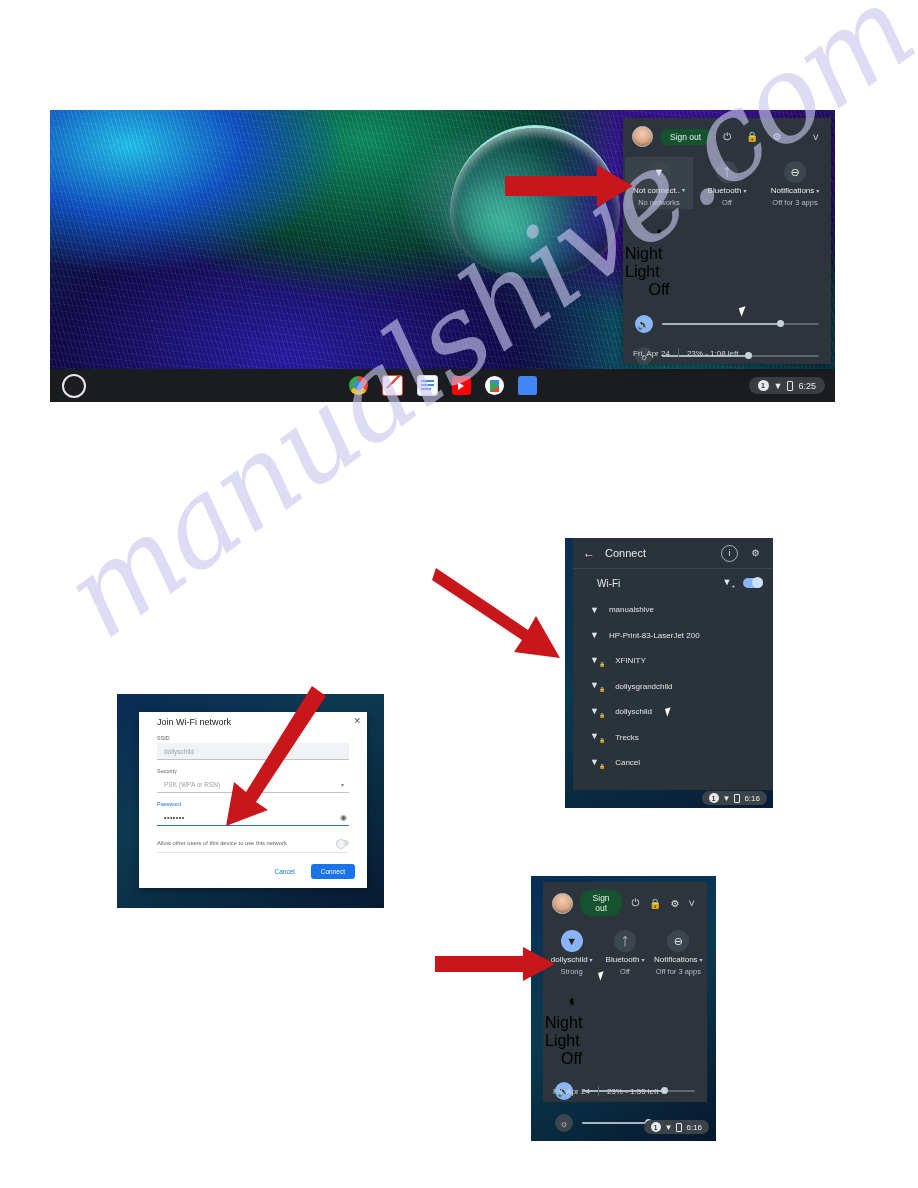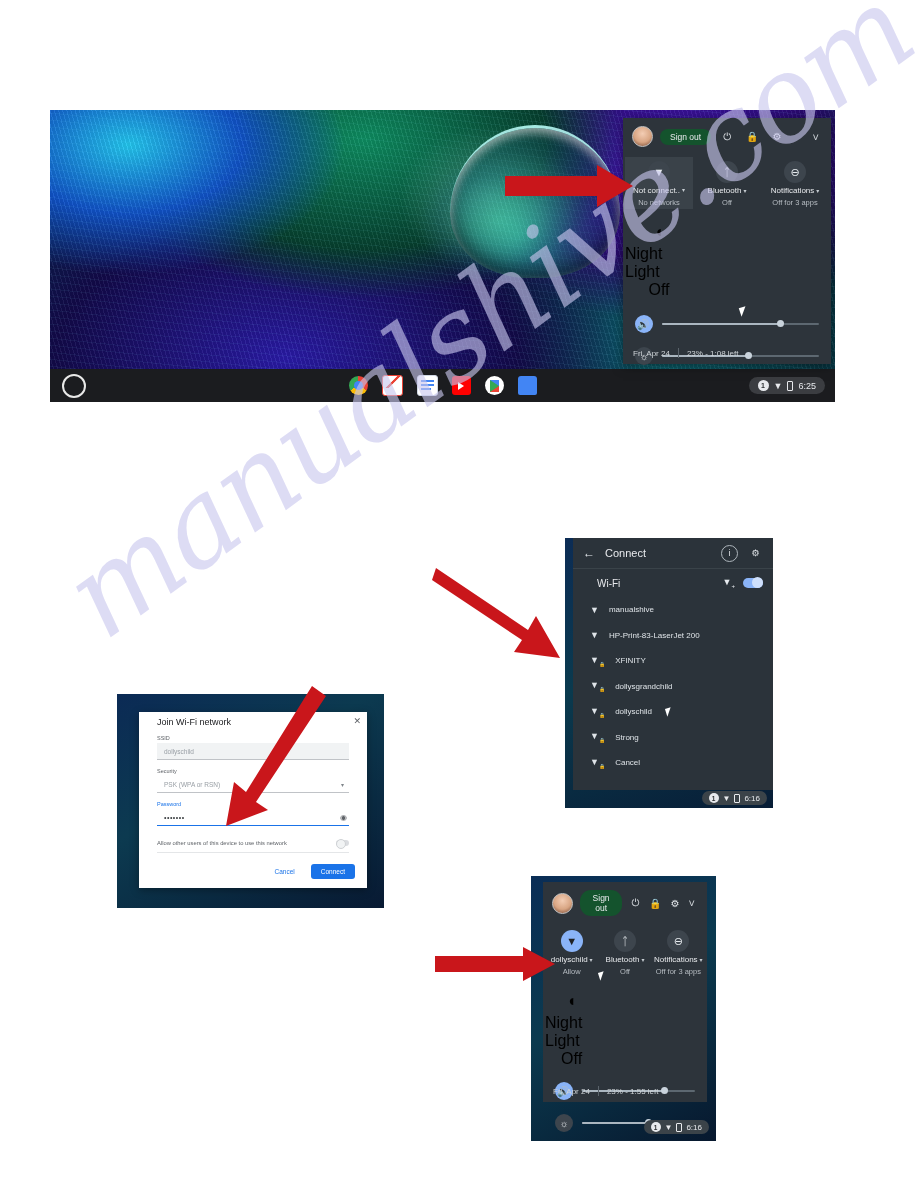--- a/index.html
+++ b/index.html
@@ -290,21 +290,21 @@
         <span class="nm">dollysgrandchild</span>
       </div>
       <div class="net-item">
         <span style="color:#dfe4e8;font-size:9px;">▼<sub style="font-size:5px;">🔒</sub></span>
         <span class="nm">dollyschild</span>
         <span style="display:inline-block;width:0;height:0;margin-left:4px;
                  border-left:6px solid #fff;border-bottom:8px solid transparent;transform:rotate(-18deg);"></span>
       </div>
       <div class="net-item">
         <span style="color:#dfe4e8;font-size:9px;">▼<sub style="font-size:5px;">🔒</sub></span>
-        <span class="nm">Strong</span>
+        <span class="nm">Trecks</span>
       </div>
       <div class="net-item">
         <span style="color:#dfe4e8;font-size:9px;">▼<sub style="font-size:5px;">🔒</sub></span>
         <span class="nm">Cancel</span>
       </div>
     </div>
   </div>
 
   <div class="minitray">
     <span style="display:inline-flex;align-items:center;justify-content:center;width:10px;height:10px;border-radius:50%;background:#e8eaed;color:#2b2d30;font-size:6.5px;font-weight:bold;">1</span>
@@ -359,21 +359,21 @@
       <div class="sm-chev">˅</div>
     </div>
 
     <div class="tiles">
       <div class="tile">
         <div class="circ on">▼</div>
         <div style="display:flex;align-items:center;">
           <span class="t1">dollyschild</span>
           <span class="caret">▾</span>
         </div>
-        <div class="t2">Allow</div>
+        <div class="t2">Strong</div>
       </div>
       <div class="tile">
         <div class="circ">ᛏ</div>
         <div style="display:flex;align-items:center;">
           <span class="t1">Bluetooth</span>
           <span class="caret">▾</span>
         </div>
         <div class="t2">Off</div>
       </div>
       <div class="tile">

